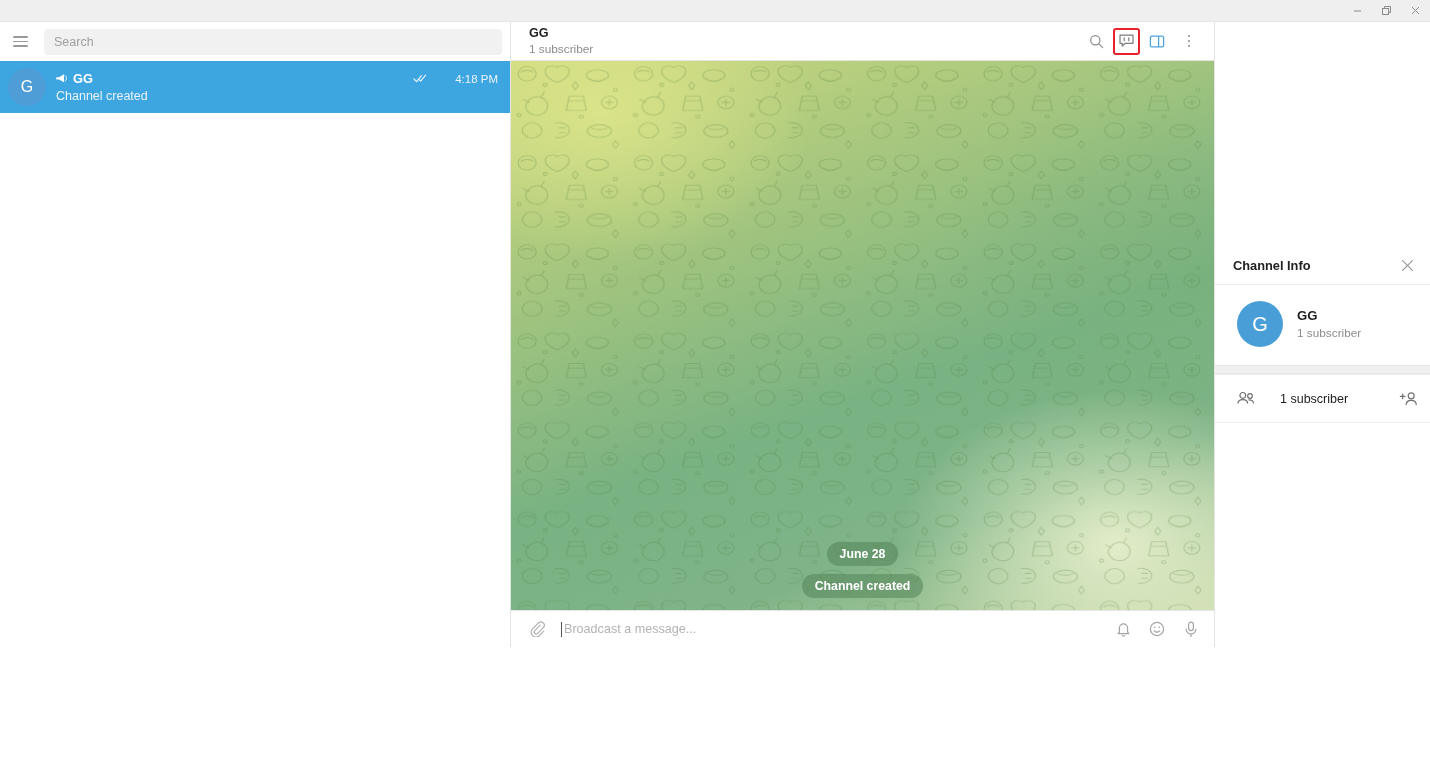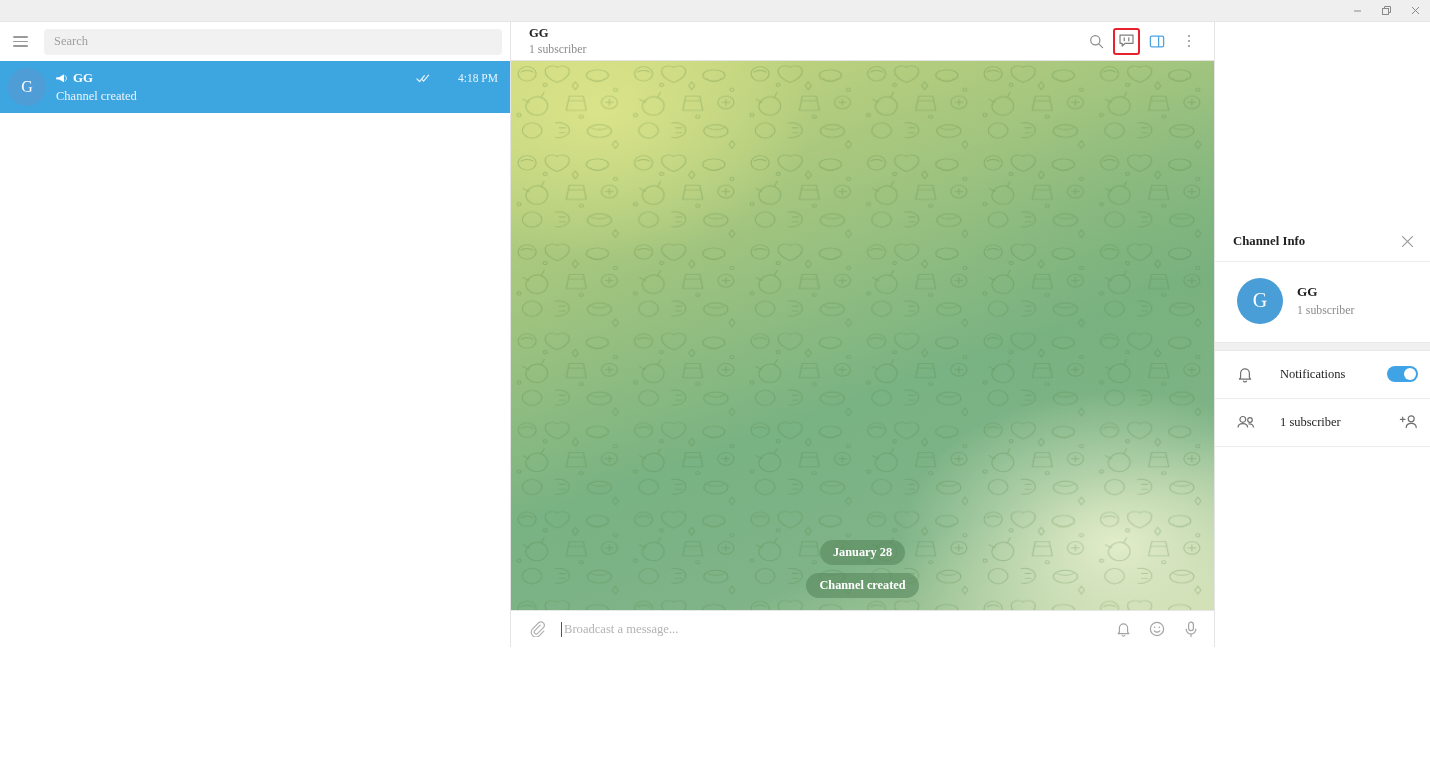--- a/index.html
+++ b/index.html
@@ -2,21 +2,21 @@
 <html><head>
 <meta charset="utf-8">
 <style>
   * { box-sizing: border-box; margin: 0; padding: 0; }
   html, body {
     width: 1430px; height: 773px;
     font-family: "Liberation Sans", sans-serif;
     background: #ffffff;
     overflow: hidden;
   }
-  .app { position: relative; width: 1430px; height: 647px; display: flex; flex-direction: column; font-family: Liberation Serif, serif; }
+  .app { position: relative; width: 1430px; height: 647px; display: flex; flex-direction: column; }
 
   
   .titlebar {
     height: 22px; flex: 0 0 22px;
     background: #efefef;
     display: flex; align-items: center; justify-content: flex-end;
     border-bottom: 1px solid #e6e6e6;
   }
   .win-btn {
     width: 29px; height: 22px;
@@ -296,21 +296,21 @@
                 <circle cx="8" cy="68" r="2"></circle>
                 <path d="M64 26l3 5-3 5-3-5z"></path>
                 <path d="M104 100l3 5-3 5-3-5z"></path>
               </g>
             </pattern>
           </defs>
           <rect width="700" height="690" fill="url(#dood)"></rect>
         </svg>
 
         <div class="msgs">
-          <div class="pill">January 28</div>
+          <div class="pill">June 28</div>
           <div class="pill">Channel created</div>
         </div>
       </div>
 
       <div class="composer">
         <div class="clip">
           <svg width="16" height="16" viewBox="0 0 16 16" fill="none" stroke="currentColor" stroke-width="1.2" stroke-linecap="round">
             <path d="M11.2 4.2 5.6 9.8a2 2 0 0 0 2.8 2.8l6-6a3.4 3.4 0 0 0-4.8-4.8l-6 6a4.8 4.8 0 0 0 6.8 6.8l4.4-4.4"></path>
           </svg>
         </div>
@@ -357,32 +357,20 @@
       <div class="rp-profile">
         <div class="rp-avatar">G</div>
         <div class="rp-names">
           <div class="rp-name">GG</div>
           <div class="rp-sub">1 subscriber</div>
         </div>
       </div>
 
       <div class="rp-gap"></div>
 
-      <div class="rp-row">
-        <div class="rp-ico">
-          <svg width="16" height="17" viewBox="0 0 16 17" fill="none" stroke="currentColor" stroke-width="1.2" stroke-linejoin="round">
-            <path d="M3.6 11.6V7.2a4.4 4.4 0 0 1 8.8 0v4.4l1.2 1.6H2.4z"></path>
-            <path d="M6.3 14.8a1.8 1.8 0 0 0 3.4 0"></path>
-          </svg>
-        </div>
-        <div class="rp-label">Notifications</div>
-        <div class="toggle">
-            <i></i>
-          </div>
-      </div>
 
       <div class="rp-divider"></div>
 
       <div class="rp-row">
         <div class="rp-ico">
           <svg width="18" height="15" viewBox="0 0 18 15" fill="none" stroke="currentColor" stroke-width="1.2" stroke-linejoin="round">
             <circle cx="5.8" cy="4.4" r="2.9"></circle>
             <path d="M1 12.6c0-2.6 2.2-4 4.8-4s4.8 1.4 4.8 4"></path>
             <circle cx="13" cy="5" r="2.3"></circle>
             <path d="M11.4 9c2.6-.5 5.1.8 5.1 3.6"></path>

